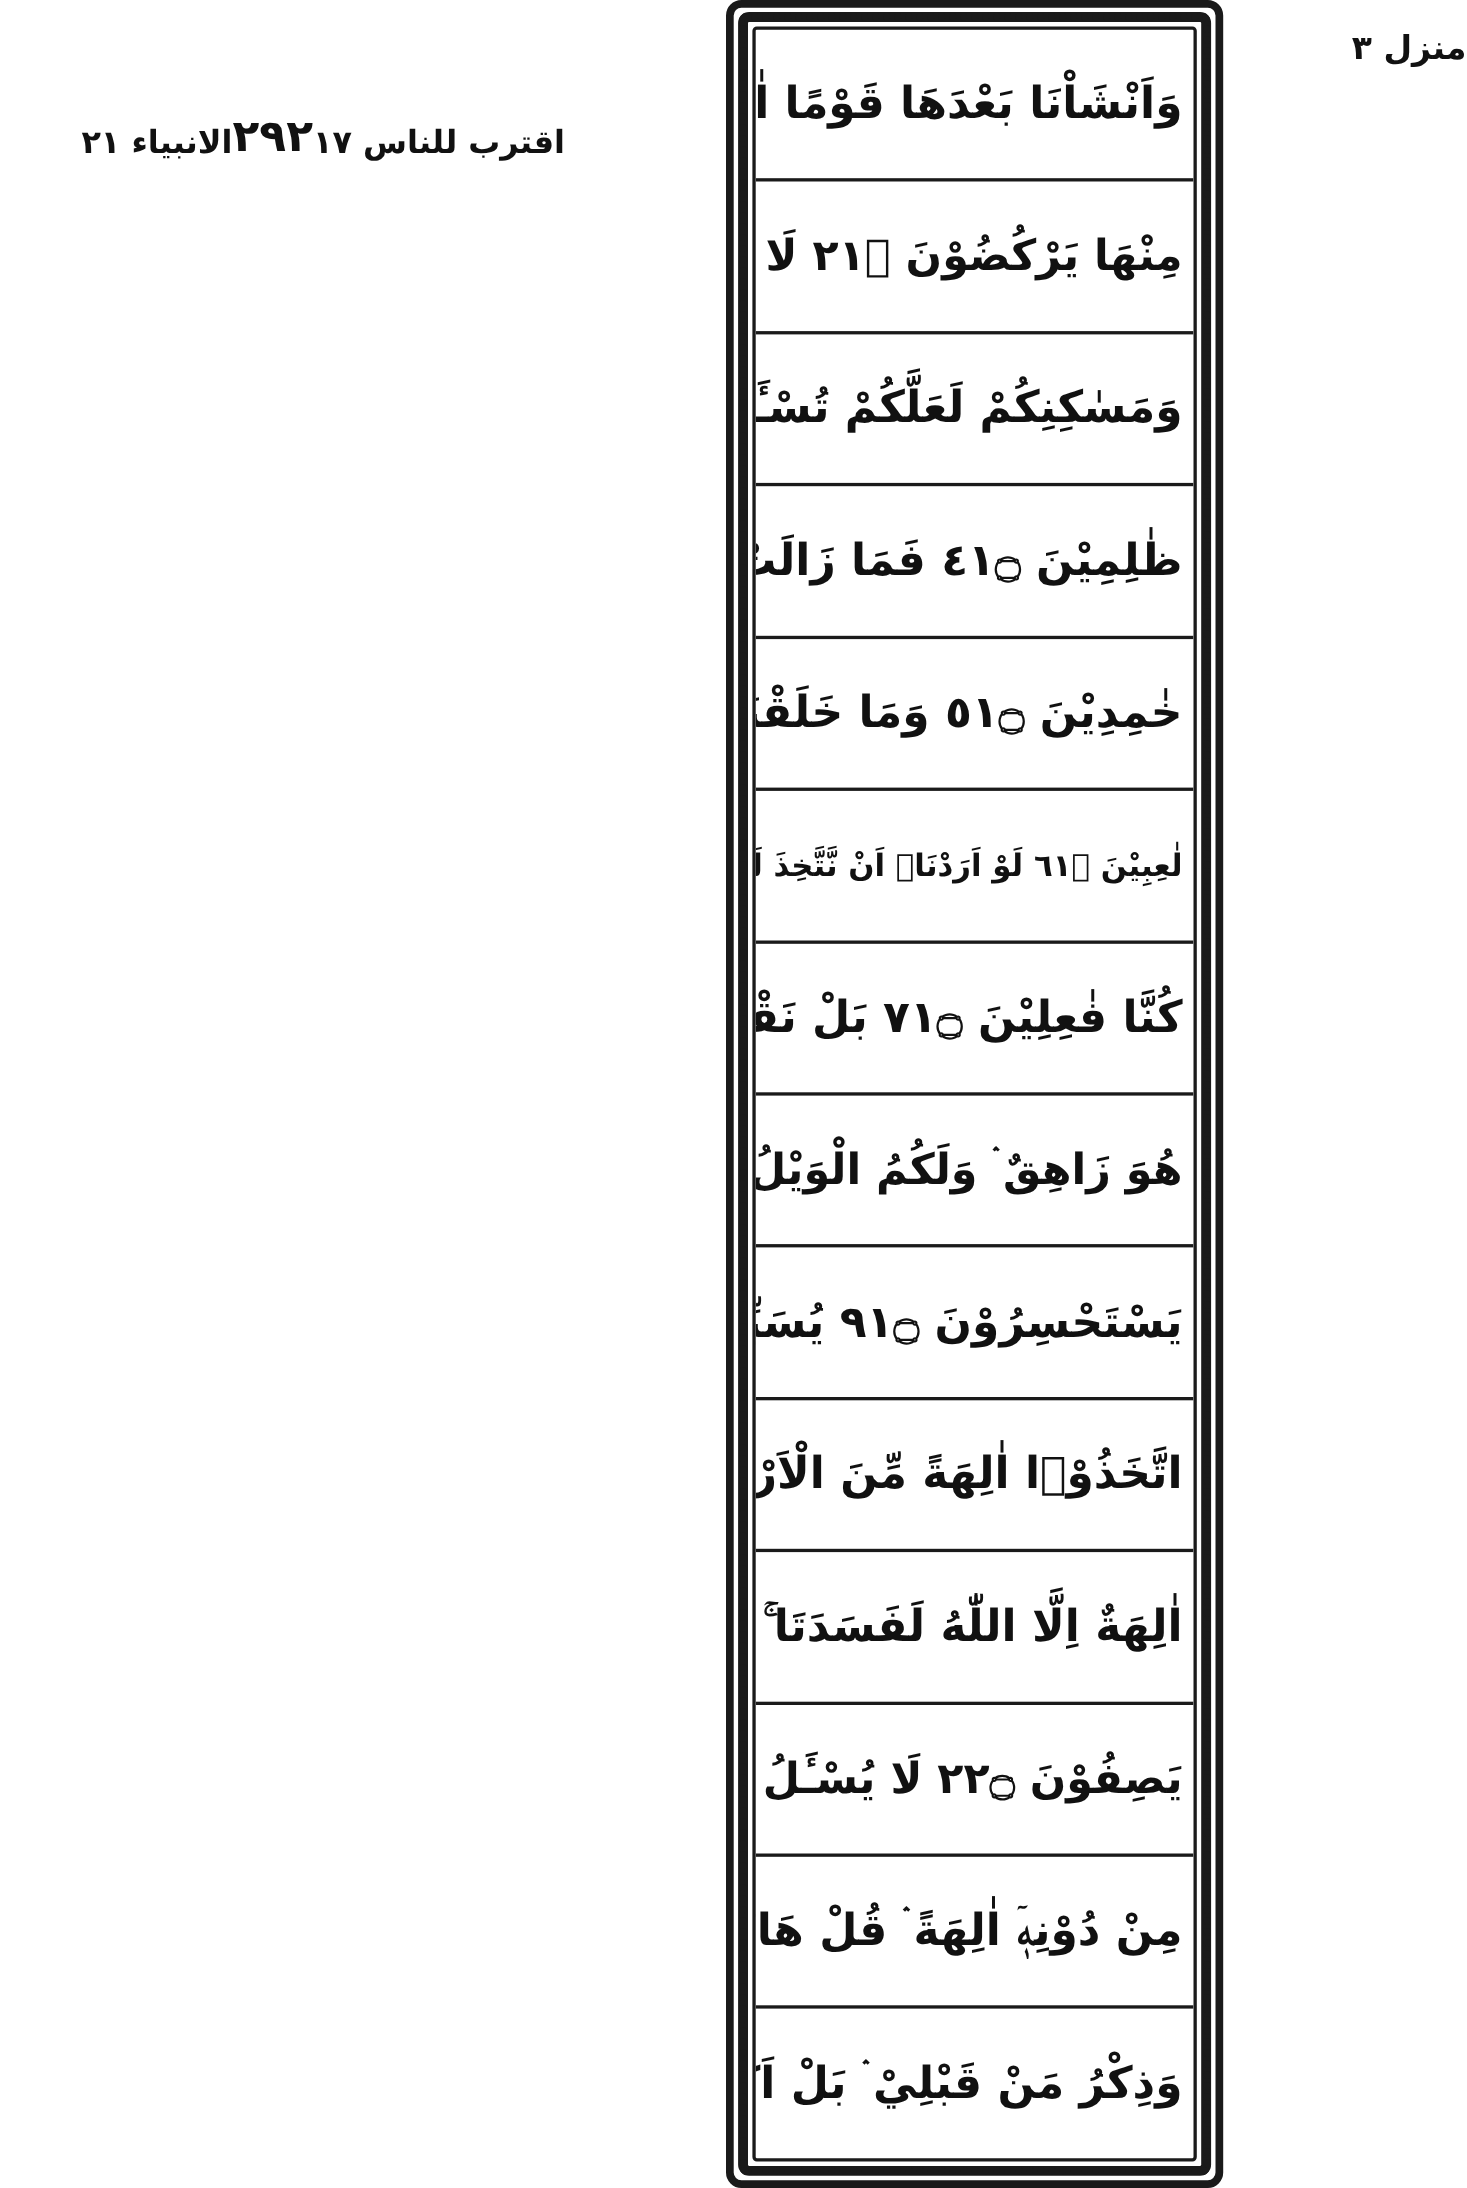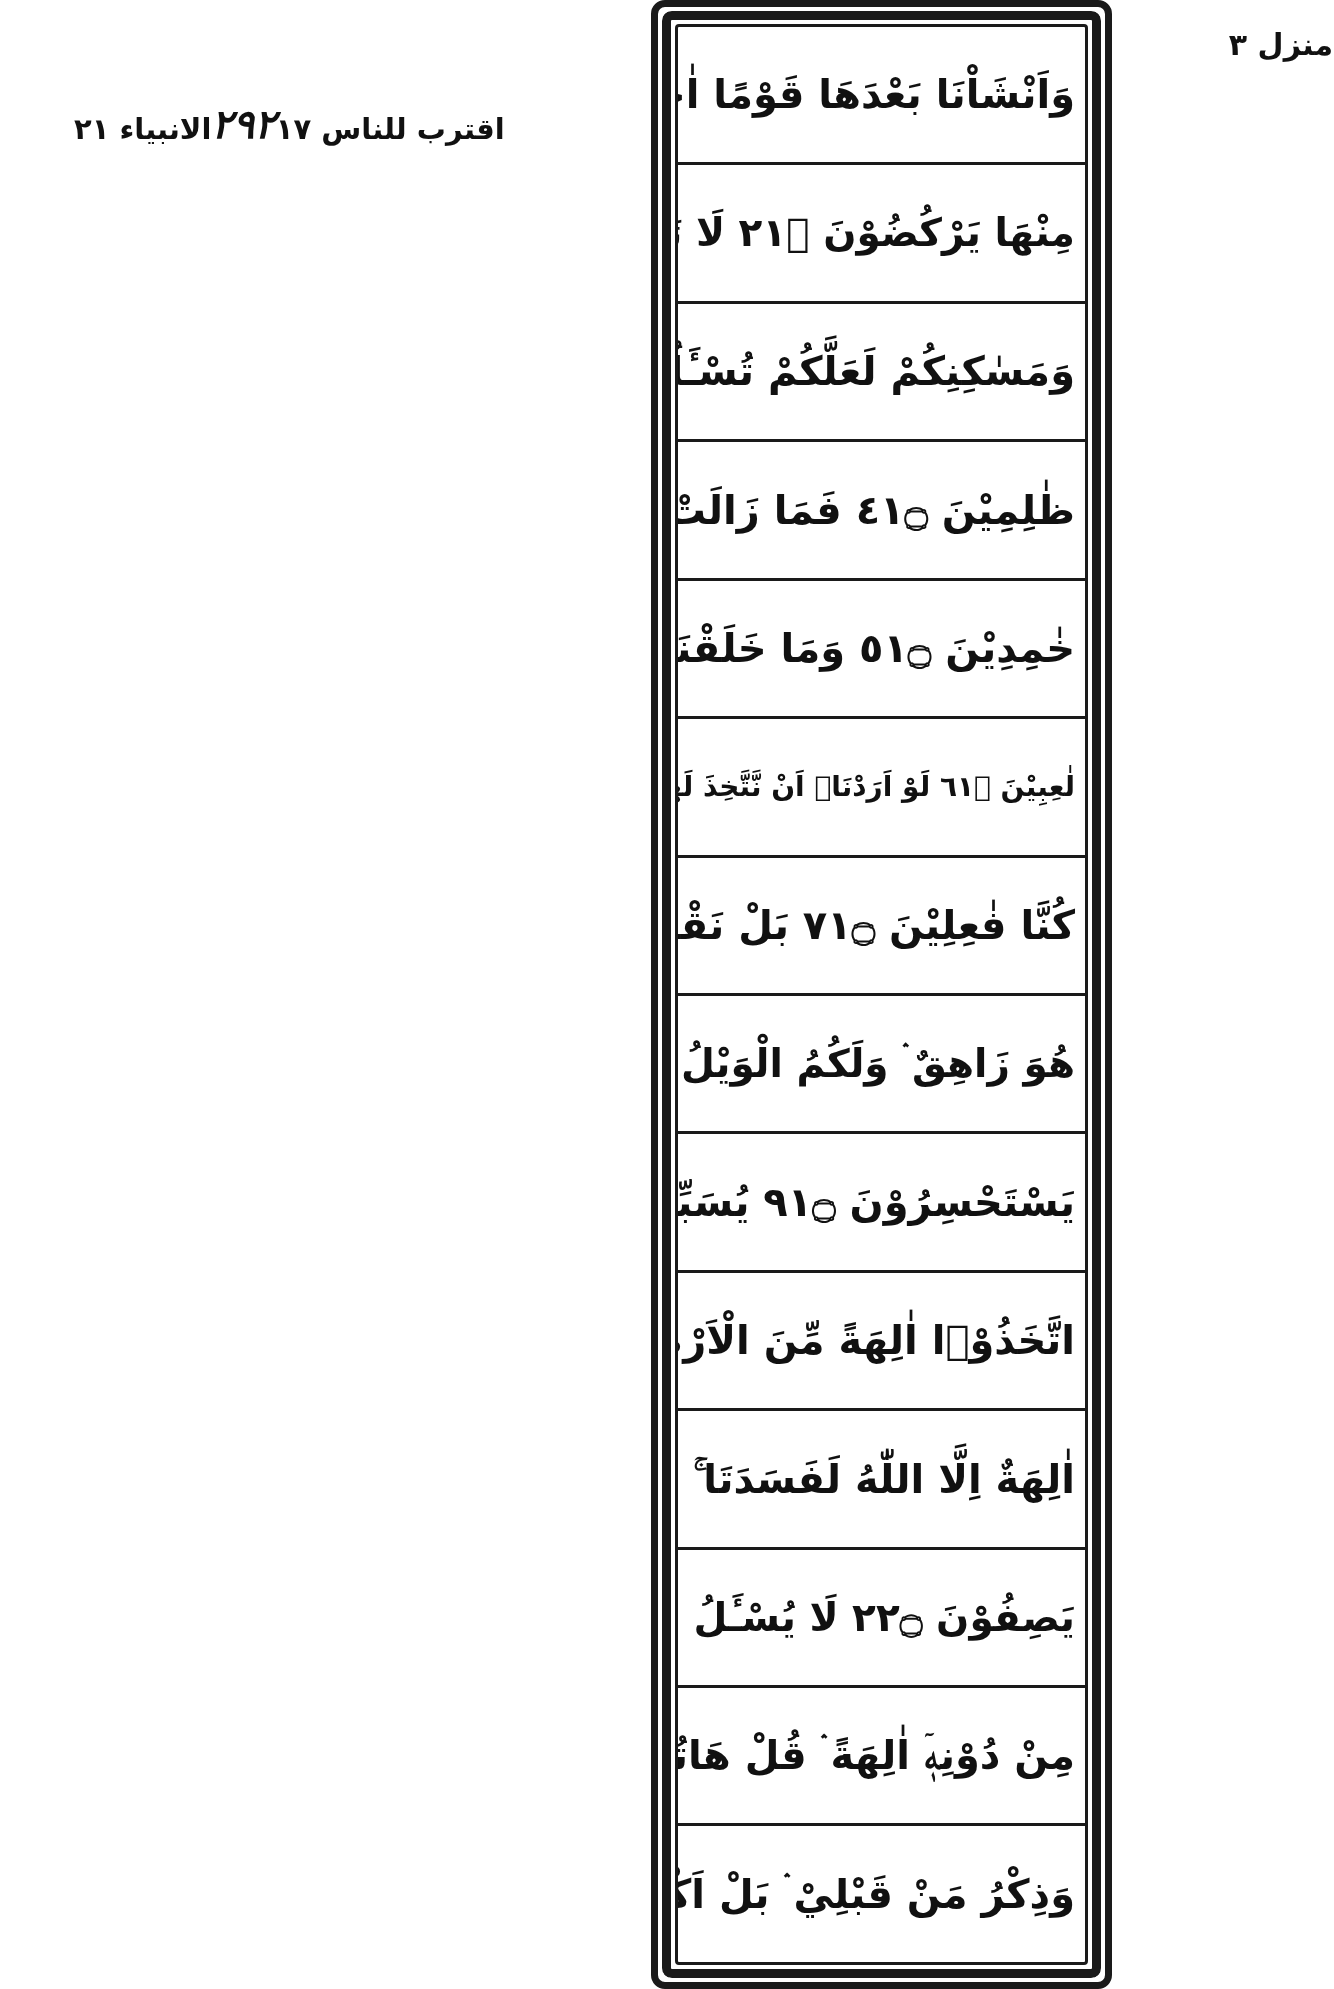--- a/index.html
+++ b/index.html
@@ -44,21 +44,20 @@
     line-height: 1;
     letter-spacing: -0.5px;
   }
   .hdr-center {
     font-family: "DejaVu Sans", sans-serif;
     font-size: 40px;
     font-weight: 700;
     letter-spacing: 2px;
     line-height: 1;
     direction: rtl;
-    font-style: italic;
   }
 
   
   .frame-outer {
     margin: 0 72px;
     flex: 1 1 auto;
     border: 7px solid #1a1a1a;
     border-radius: 14px;
     padding: 4px;
     box-sizing: border-box;

